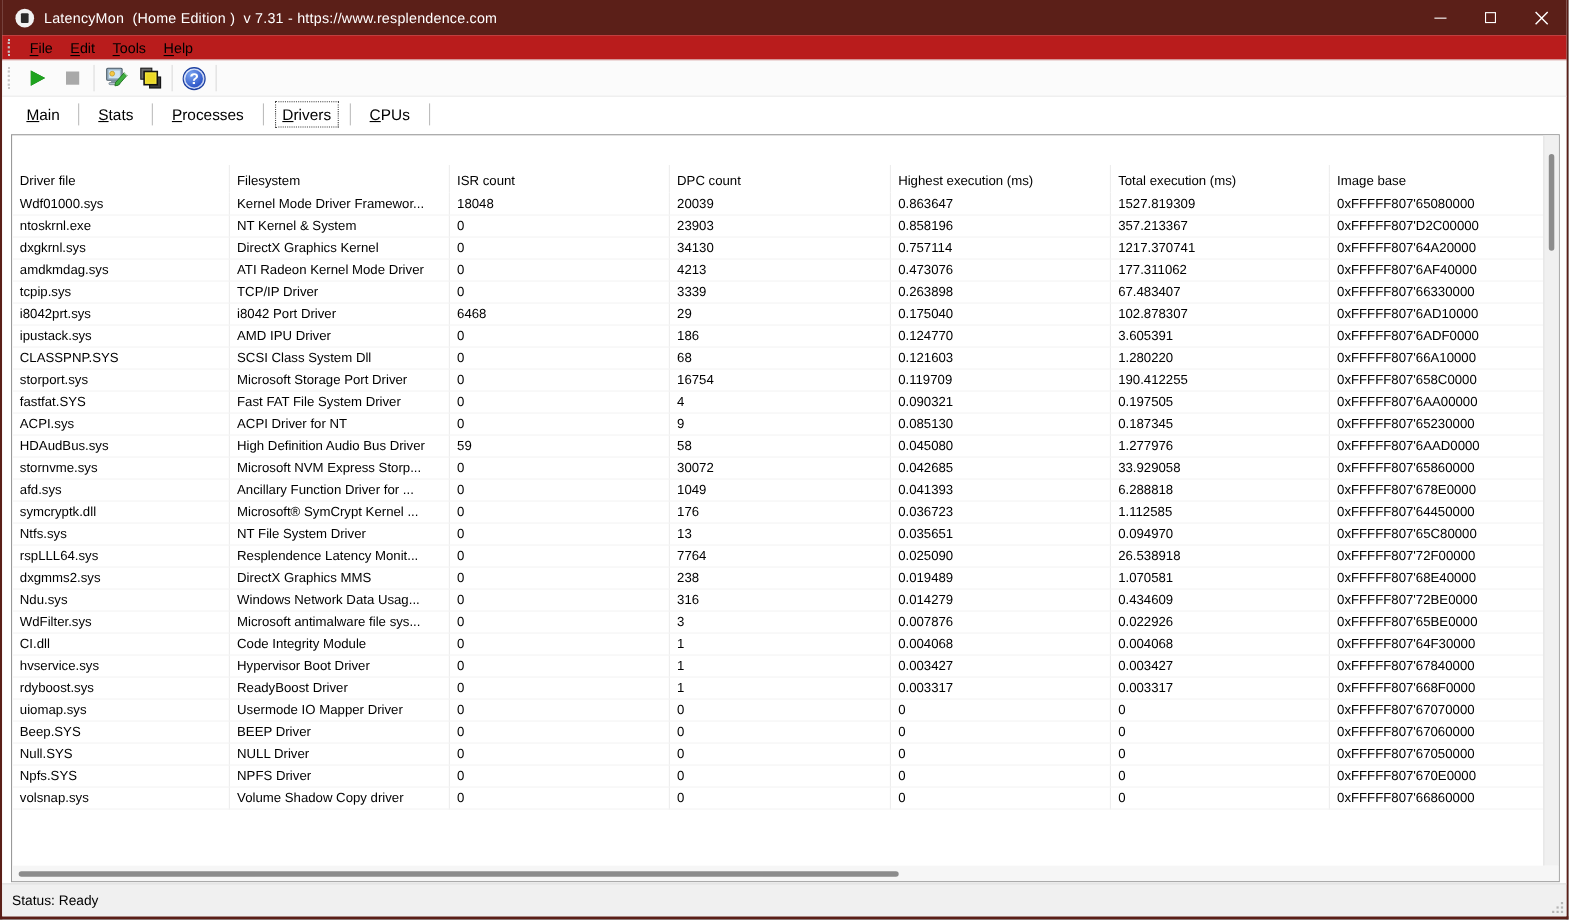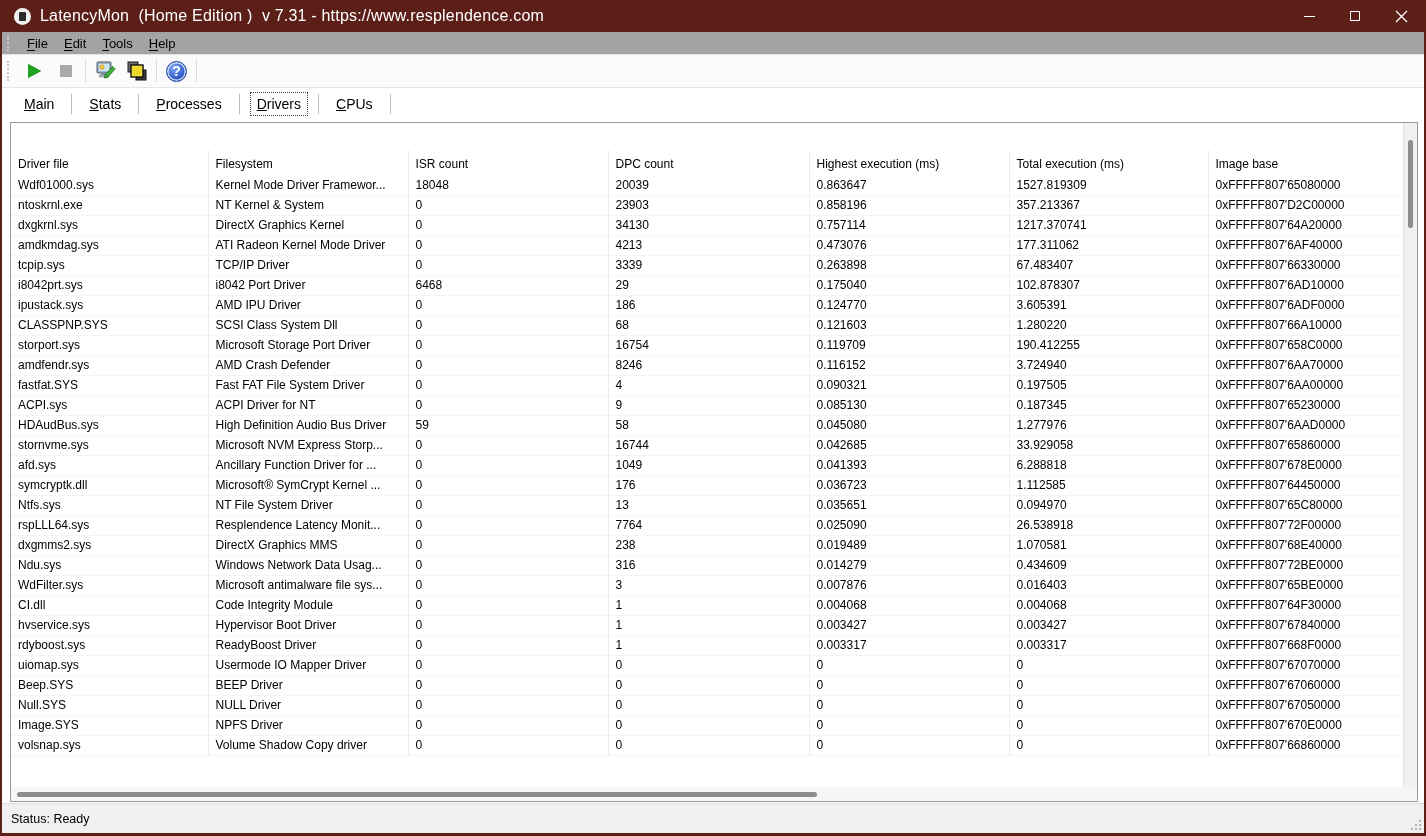--- a/index.html
+++ b/index.html
@@ -7,27 +7,27 @@
   .window {
     width:1426px; height:836px; margin:0 auto;
     border-left:2px solid #5b1f18; border-right:2px solid #5b1f18; border-bottom:3px solid #5b1f18;
     background:#fff; display:flex; flex-direction:column;
     font-family:"Liberation Sans", sans-serif; color:#000;
   }
   
   .titlebar { height:32px; flex:0 0 32px; background:#5b1f18; color:#fff; display:flex; align-items:center; padding-left:12px; }
   .app-icon { width:17px; height:17px; border-radius:50%; background:#f2f2f2; margin-right:9px; position:relative; flex:0 0 17px; }
   .app-icon .app-icon-glyph { position:absolute; left:5px; top:4px; width:7px; height:9px; background:#2b2b2b; border-radius:1px; }
-  .title-text { font-size:16px; letter-spacing:.2px; white-space:pre; }
+  .title-text { font-size:13px; letter-spacing:.2px; white-space:pre; }
   .win-controls { margin-left:auto; display:flex; height:100%; }
   .win-btn { width:46px; height:100%; display:flex; align-items:center; justify-content:center; }
   .glyph-min { width:11px; border-top:1px solid #fff; }
   .glyph-max { width:10px; height:10px; border:1px solid #fff; }
   
-  .menubar { height:23px; flex:0 0 23px; background:#a3a3a3; display:flex; align-items:center; padding-left:5px; border-bottom:1px solid #e6e6e6; }
+  .menubar { height:23px; flex:0 0 23px; background:#b91c1c; display:flex; align-items:center; padding-left:5px; border-bottom:1px solid #e6e6e6; }
   .gripper { width:4px; height:16px; border-left:2px dotted #c6c6c6; margin-right:8px; }
   .menu-item { font-size:13px; padding:2px 8px; cursor:default; }
   .menu-item u { text-underline-offset:2px; }
   
   .toolbar { height:33px; flex:0 0 33px; background:#fbfbfb; display:flex; align-items:center; padding-left:5px; border-bottom:1px solid #e6e6e6; }
   .toolbar .gripper { height:20px; }
   .tool-btn { width:31px; height:27px; display:flex; align-items:center; justify-content:center; }
   .tb-sep { width:1px; height:24px; background:#dcdcdc; margin:0 4px; }
   .play-tri { width:0; height:0; border-left:13px solid #1fa31f; border-top:7px solid transparent; border-bottom:7px solid transparent; filter:drop-shadow(0 0 0.5px #0a6b0a); }
   .stop-sq { width:12px; height:12px; background:#a9a9a9; }
@@ -246,29 +246,20 @@
                 <tr>
                   <td>storport.sys</td>
                   <td>Microsoft Storage Port Driver</td>
                   <td>0</td>
                   <td>16754</td>
                   <td>0.119709</td>
                   <td>190.412255</td>
                   <td>0xFFFFF807'658C0000</td>
                 </tr>
                 <tr>
-                  <td>amdfendr.sys</td>
-                  <td>AMD Crash Defender</td>
-                  <td>0</td>
-                  <td>8246</td>
-                  <td>0.116152</td>
-                  <td>3.724940</td>
-                  <td>0xFFFFF807'6AA70000</td>
-                </tr>
-                <tr>
                   <td>fastfat.SYS</td>
                   <td>Fast FAT File System Driver</td>
                   <td>0</td>
                   <td>4</td>
                   <td>0.090321</td>
                   <td>0.197505</td>
                   <td>0xFFFFF807'6AA00000</td>
                 </tr>
                 <tr>
                   <td>ACPI.sys</td>
@@ -285,21 +276,21 @@
                   <td>59</td>
                   <td>58</td>
                   <td>0.045080</td>
                   <td>1.277976</td>
                   <td>0xFFFFF807'6AAD0000</td>
                 </tr>
                 <tr>
                   <td>stornvme.sys</td>
                   <td>Microsoft NVM Express Storp...</td>
                   <td>0</td>
-                  <td>16744</td>
+                  <td>30072</td>
                   <td>0.042685</td>
                   <td>33.929058</td>
                   <td>0xFFFFF807'65860000</td>
                 </tr>
                 <tr>
                   <td>afd.sys</td>
                   <td>Ancillary Function Driver for ...</td>
                   <td>0</td>
                   <td>1049</td>
                   <td>0.041393</td>
@@ -350,21 +341,21 @@
                   <td>0.014279</td>
                   <td>0.434609</td>
                   <td>0xFFFFF807'72BE0000</td>
                 </tr>
                 <tr>
                   <td>WdFilter.sys</td>
                   <td>Microsoft antimalware file sys...</td>
                   <td>0</td>
                   <td>3</td>
                   <td>0.007876</td>
-                  <td>0.016403</td>
+                  <td>0.022926</td>
                   <td>0xFFFFF807'65BE0000</td>
                 </tr>
                 <tr>
                   <td>CI.dll</td>
                   <td>Code Integrity Module</td>
                   <td>0</td>
                   <td>1</td>
                   <td>0.004068</td>
                   <td>0.004068</td>
                   <td>0xFFFFF807'64F30000</td>
@@ -408,21 +399,21 @@
                 <tr>
                   <td>Null.SYS</td>
                   <td>NULL Driver</td>
                   <td>0</td>
                   <td>0</td>
                   <td>0</td>
                   <td>0</td>
                   <td>0xFFFFF807'67050000</td>
                 </tr>
                 <tr>
-                  <td>Image.SYS</td>
+                  <td>Npfs.SYS</td>
                   <td>NPFS Driver</td>
                   <td>0</td>
                   <td>0</td>
                   <td>0</td>
                   <td>0</td>
                   <td>0xFFFFF807'670E0000</td>
                 </tr>
                 <tr>
                   <td>volsnap.sys</td>
                   <td>Volume Shadow Copy driver</td>

